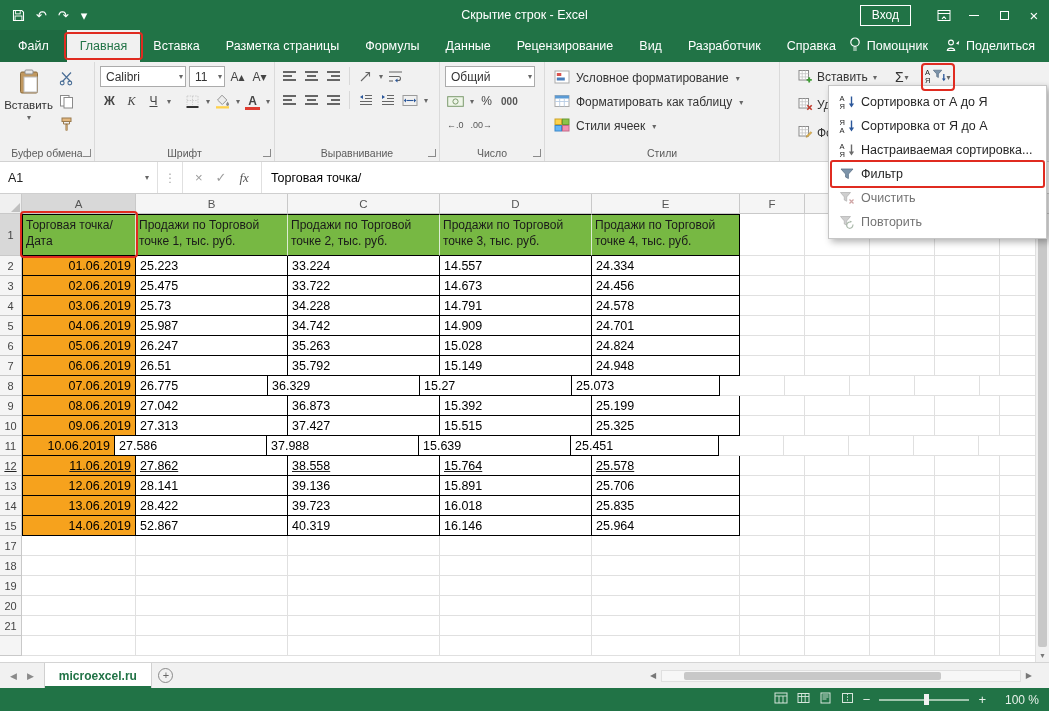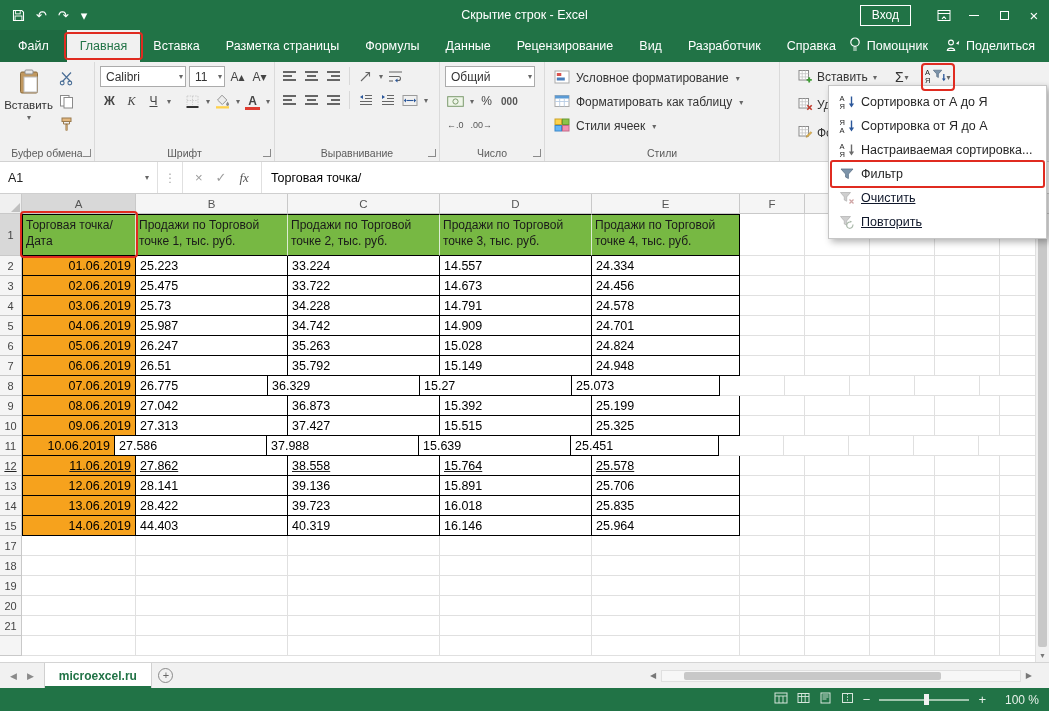--- a/index.html
+++ b/index.html
@@ -114,21 +114,21 @@
   .stright{margin-left:auto;display:flex;align-items:center;gap:9px;}
   .zoomtrack{width:90px;height:2px;background:#9fc5ad;position:relative;}
   .zoomthumb{position:absolute;left:50%;top:-4.5px;width:5px;height:11px;background:#f1f1f1;}
   .zlabel{font-size:12px;margin-left:4px;min-width:40px;text-align:right;}
   .zbtn{font-size:13px;color:#e8f1ea;}
 
   
   .menu{position:absolute;left:828px;top:85px;width:219px;background:#fff;border:1px solid #c6c6c6;
         box-shadow:3px 3px 7px rgba(0,0,0,.3);z-index:40;padding:4px 0;}
   .mitem{height:24px;display:flex;align-items:center;padding:0 8px 0 4px;font-size:12.5px;color:#262626;position:relative;}
-  .mitem.disabled{color:#0f172a;text-decoration:underline;}
+  .mitem.disabled{color:#737373;}
   .micon{width:28px;display:flex;justify-content:center;flex:0 0 auto;}
   .mlabel{flex:1;white-space:nowrap;overflow:hidden;}
   .annitem::after{content:"";position:absolute;left:1px;right:1px;top:-2px;bottom:-2px;border:2px solid var(--red);border-radius:3px;pointer-events:none;}
 </style>
 </head>
 <body>
 
 <div class="app">
 
   <div class="titlebar">
@@ -685,21 +685,21 @@
             <div class="cell tdata" style="width: 148px;">25.835</div>
             <div class="cell empty" style="width: 65px;"></div>
             <div class="cell empty" style="width: 65px;"></div>
             <div class="cell empty" style="width: 65px;"></div>
             <div class="cell empty" style="width: 65px;"></div>
             <div class="cell empty" style="width: 64px;"></div>
           </div>
           <div class="grow" style="height: 20px;">
             <div class="rhdr">15</div>
             <div class="cell orange first" style="width: 114px;">14.06.2019</div>
-            <div class="cell tdata" style="width: 152px;">44.403</div>
+            <div class="cell tdata" style="width: 152px;">52.867</div>
             <div class="cell tdata" style="width: 152px;">40.319</div>
             <div class="cell tdata" style="width: 152px;">16.146</div>
             <div class="cell tdata" style="width: 148px;">25.964</div>
             <div class="cell empty" style="width: 65px;"></div>
             <div class="cell empty" style="width: 65px;"></div>
             <div class="cell empty" style="width: 65px;"></div>
             <div class="cell empty" style="width: 65px;"></div>
             <div class="cell empty" style="width: 64px;"></div>
           </div>
           <div class="grow" style="height: 20px;">

